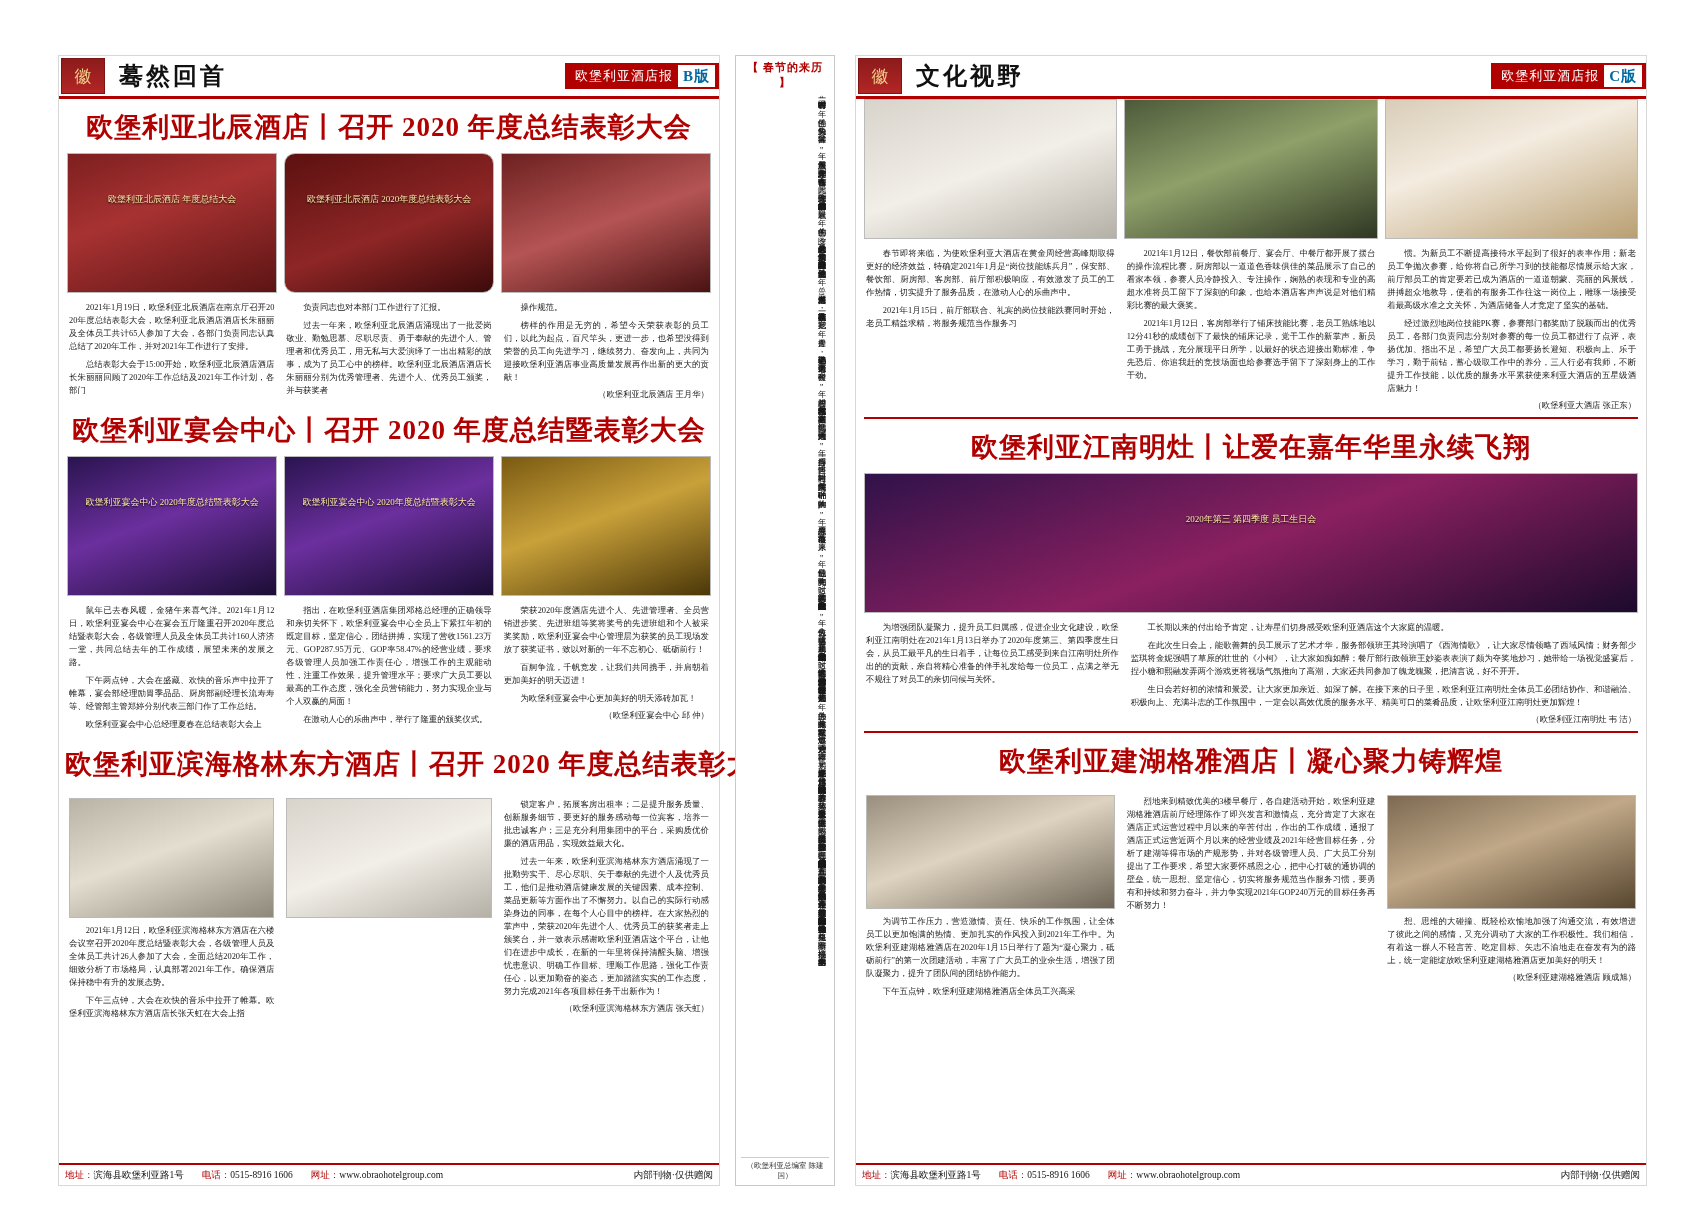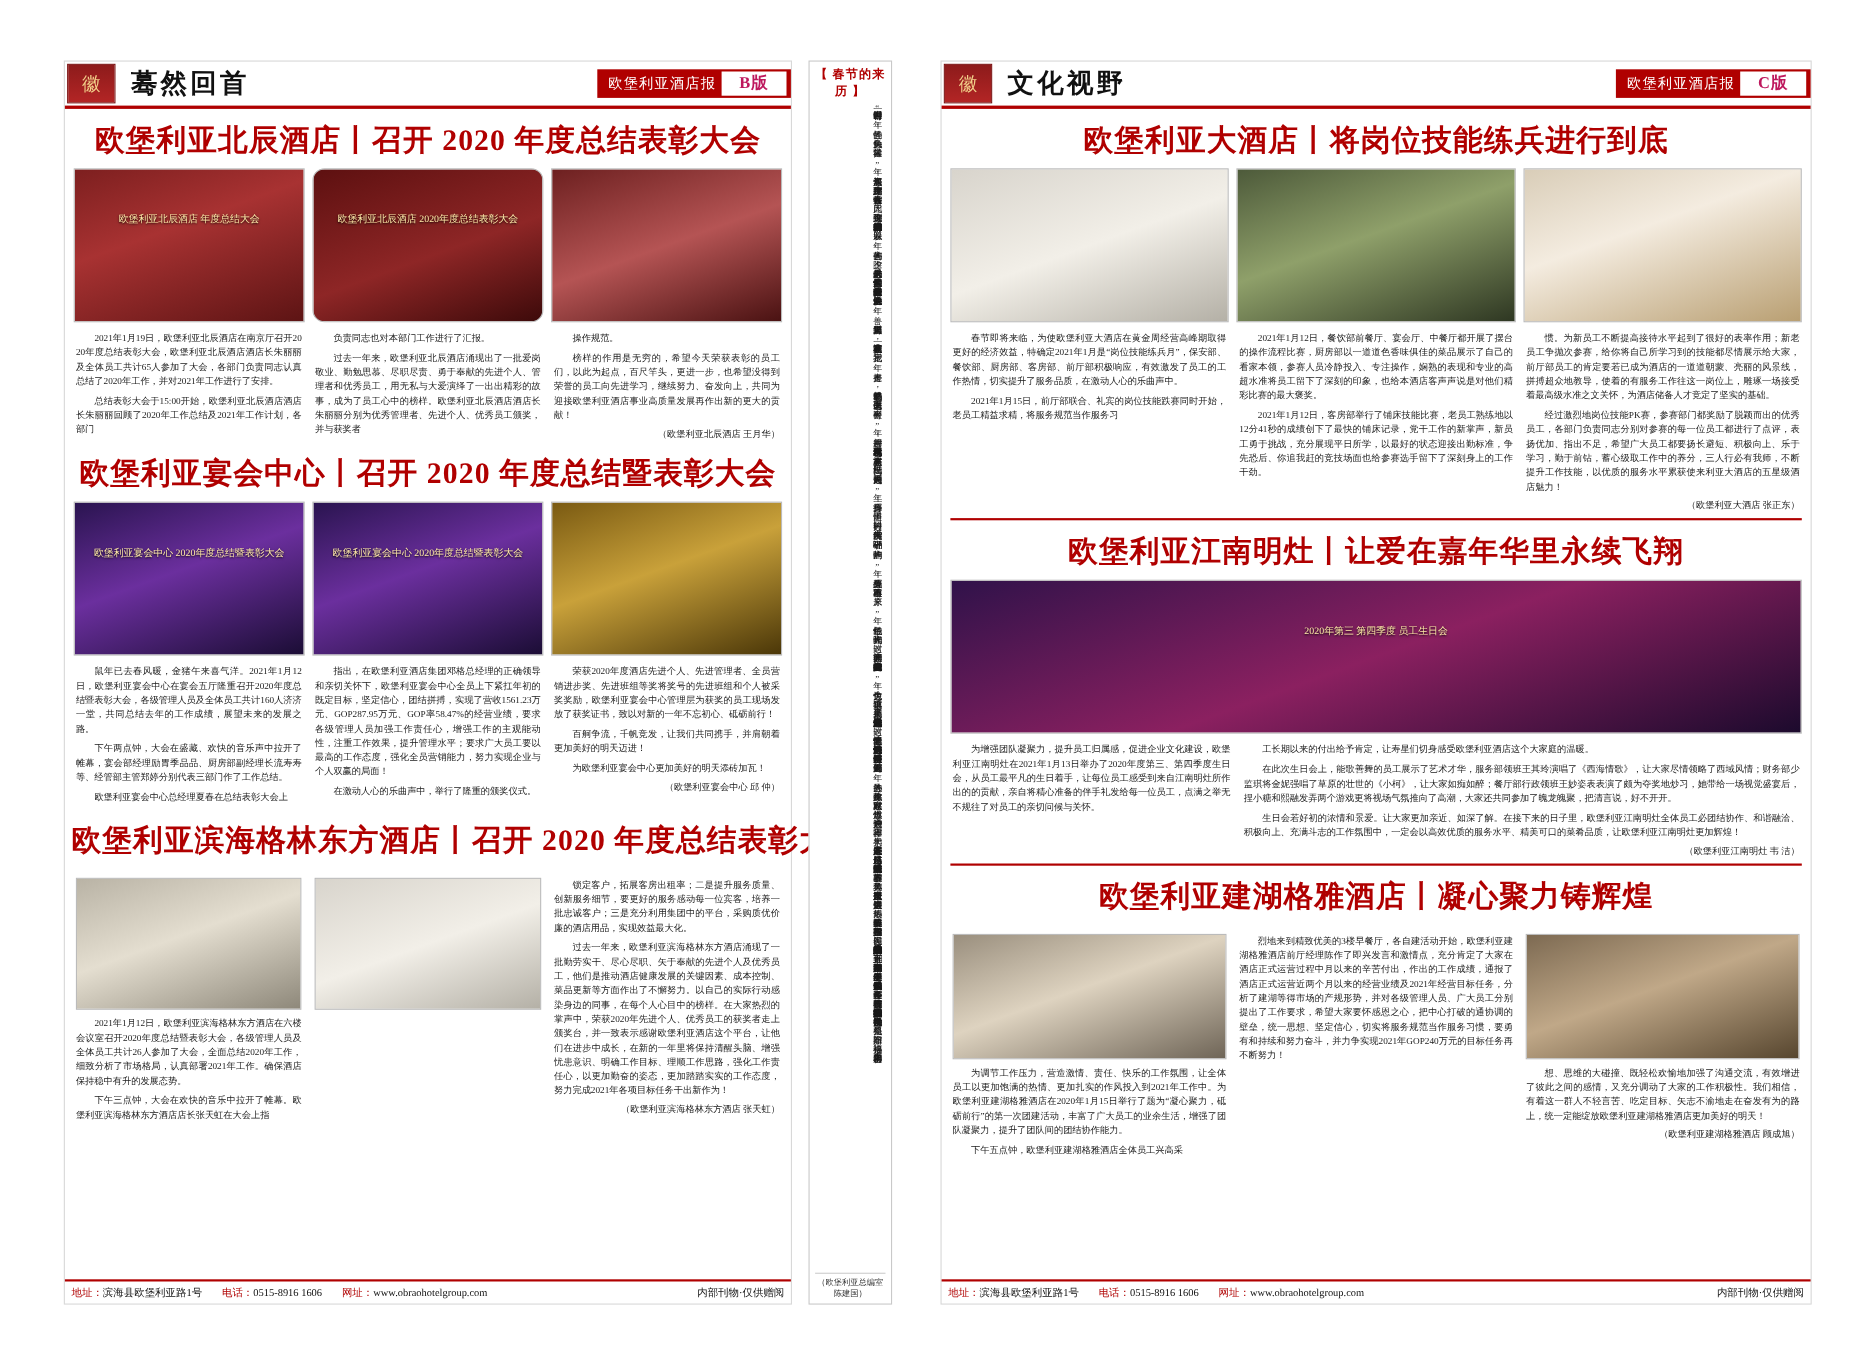--- a/index.html
+++ b/index.html
@@ -38,23 +38,23 @@
     font-size:24px;font-weight:bold;color:#111;
     margin-left:14px;letter-spacing:3px;
     font-family:"Liberation Serif",serif;
   }
   .mast-right{
     margin-left:auto;display:flex;align-items:center;
     background:#b00000;height:26px;padding:0 4px 0 10px;
     color:#fff;font-size:13px;letter-spacing:1px;
   }
   .mast-right .edition{
-    display:inline-block;background:#fff;color:#be185d;
+    display:inline-block;background:#fff;color:#0369a1;
     font-weight:bold;font-size:15px;
-    margin-left:5px;padding:0 16px;line-height:22px;
+    margin-left:5px;padding:0 5px;line-height:22px;
   }
 
   
   .headline{
     text-align:center;
     font-size:27px;font-weight:bold;
     color:#b00000;
     letter-spacing:1px;
     margin:10px 6px 8px 6px;
     white-space:nowrap;
@@ -96,21 +96,21 @@
     text-indent:2em;
     color:#1a1a1a;
     word-break:break-all;
   }
   .byline{
     text-align:right;font-size:8.4px;color:#1a1a1a;margin-top:3px;
   }
 
   
   #almanac{
-    position:absolute;left:735px;top:55px;bottom:42px;width:76px;
+    position:absolute;left:735px;top:55px;bottom:42px;width:100px;
     border:1px solid #c9c9c9;background:#fff;
     padding:4px 5px;
     box-sizing:border-box;
     display:flex;flex-direction:column;
   }
   #almanac .alm-title{
     text-align:center;font-size:11px;color:#b00000;font-weight:bold;
     letter-spacing:1px;margin-bottom:4px;
   }
   #almanac .alm-body{
@@ -263,21 +263,20 @@
     <div class="masthead">
       <div class="mast-emblem">徽</div>
       <div class="mast-title">文化视野</div>
       <div class="mast-right">
         <span>欧堡利亚酒店报</span>
         <span class="edition">C版</span>
       </div>
     </div>
 
     <div class="blk">
-      <div class="headline">欧堡利亚大酒店丨将岗位技能练兵进行到底</div>
       <div class="photos">
         <div class="photo ph-white"></div>
         <div class="photo ph-out"></div>
         <div class="photo ph-food"></div>
       </div>
       <div class="cols">
         <div class="col">
           <p>春节即将来临，为使欧堡利亚大酒店在黄金周经营高峰期取得更好的经济效益，特确定2021年1月是“岗位技能练兵月”，保安部、餐饮部、厨房部、客房部、前厅部积极响应，有效激发了员工的工作热情，切实提升了服务品质，在激动人心的乐曲声中。</p>
           <p>2021年1月15日，前厅部联合、礼宾的岗位技能跌赛同时开始，老员工精益求精，将服务规范当作服务习</p>
         </div>

